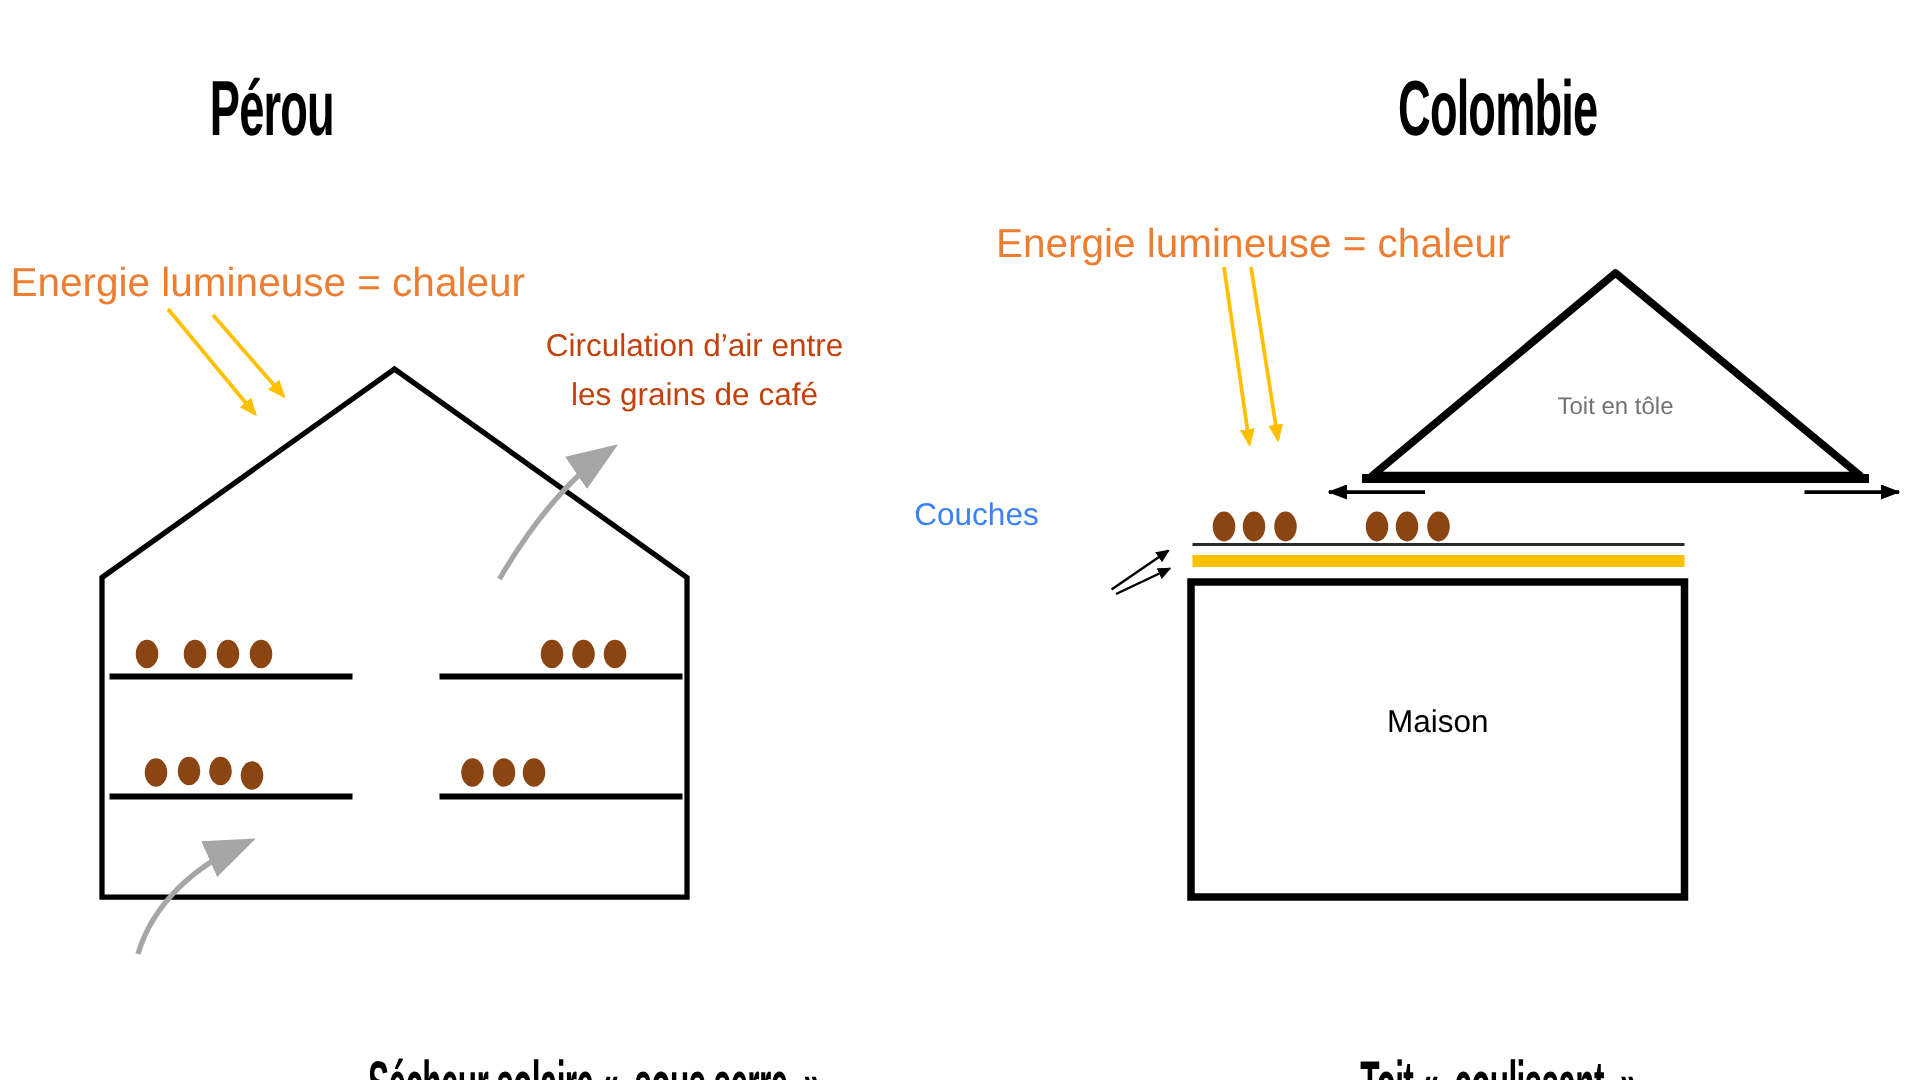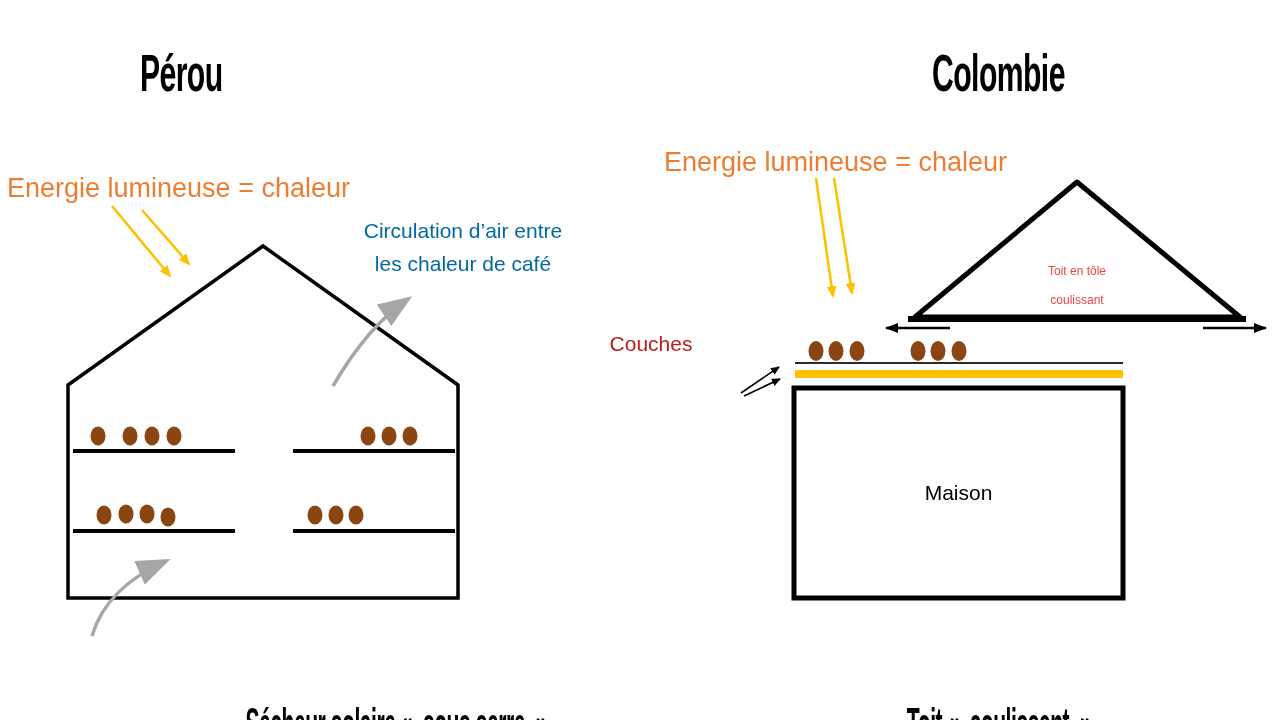--- a/index.html
+++ b/index.html
@@ -19,27 +19,27 @@
   .caption{
     width:400px;text-align:center;
     font-size:44px;font-weight:bold;line-height:1.1;
     letter-spacing:-1px;white-space:pre;
   }
   .caption .squeeze{display:inline-block;transform:scaleX(0.48);transform-origin:50% 50%;}
   .energy{
     font-size:27px;color:#ED7D31;white-space:nowrap;line-height:1.2;
   }
   .circulation{
-    width:240px;text-align:center;font-size:21px;line-height:33px;color:#0369a1;
+    width:240px;text-align:center;font-size:21px;line-height:33px;color:#c2410c;
   }
   .couches{
-    width:150px;text-align:center;font-size:21px;line-height:32px;color:#b91c1c;
+    width:150px;text-align:center;font-size:21px;line-height:32px;color:#3b82f6;
   }
   .rooflabel{
-    width:200px;text-align:center;font-size:12px;line-height:29px;color:#ef4444;
+    width:200px;text-align:center;font-size:16px;line-height:29px;color:#737373;
   }
   .maison{
     width:329px;text-align:center;font-size:21px;color:#000;
   }
   .line{display:block;}
 </style>
 </head>
 <body>
 
 <svg class="abs" style="left:0;top:0" width="1280" height="720" viewBox="0 0 1280 720">
@@ -140,33 +140,32 @@
 <div class="abs title" style="left:884px;top:44px">
   <span class="squeeze">Colombie</span>
 </div>
 
 <div class="abs energy" style="left:7px;top:172px">Energie lumineuse = chaleur</div>
 
 <div class="abs energy" style="left:664px;top:146px;width:302px;text-align:center">Energie lumineuse = chaleur</div>
 
 <div class="abs circulation" style="left:343px;top:214px">
   <span class="line">Circulation d’air entre</span>
-  <span class="line">les chaleur de café</span>
+  <span class="line">les grains de café</span>
 </div>
 
 <div class="abs couches" style="left:576px;top:328px">
   <span class="line">Couches</span>
 </div>
 
 <div class="abs rooflabel" style="left:977px;top:257px">
   <span class="line">Toit en tôle</span>
-  <span class="line">coulissant</span>
 </div>
 
-<div class="abs maison" style="left:794px;top:481px">Maison</div>
+<div class="abs maison" style="left:794px;top:470px">Maison</div>
 
 <div class="abs caption" style="left:60px;top:652px">
   <span class="squeeze">Sécheur solaire «  sous serre  »</span>
 </div>
 
 <div class="abs caption" style="left:785px;top:652px">
   <span class="squeeze">Toit «  coulissant  »</span>
 </div>
 
 </body></html>

